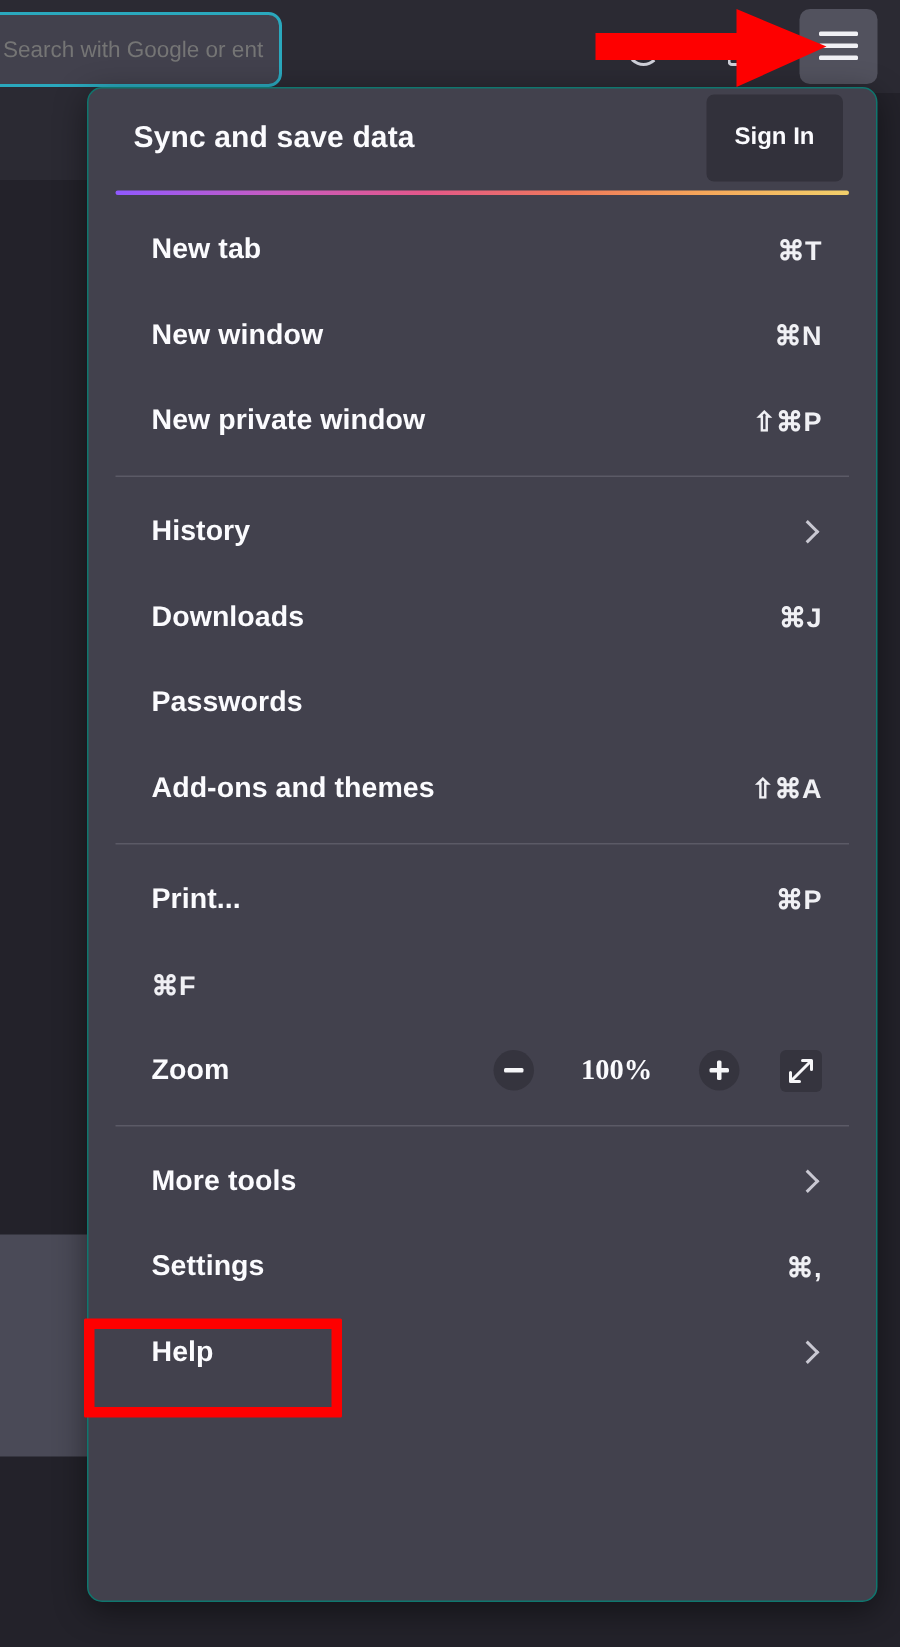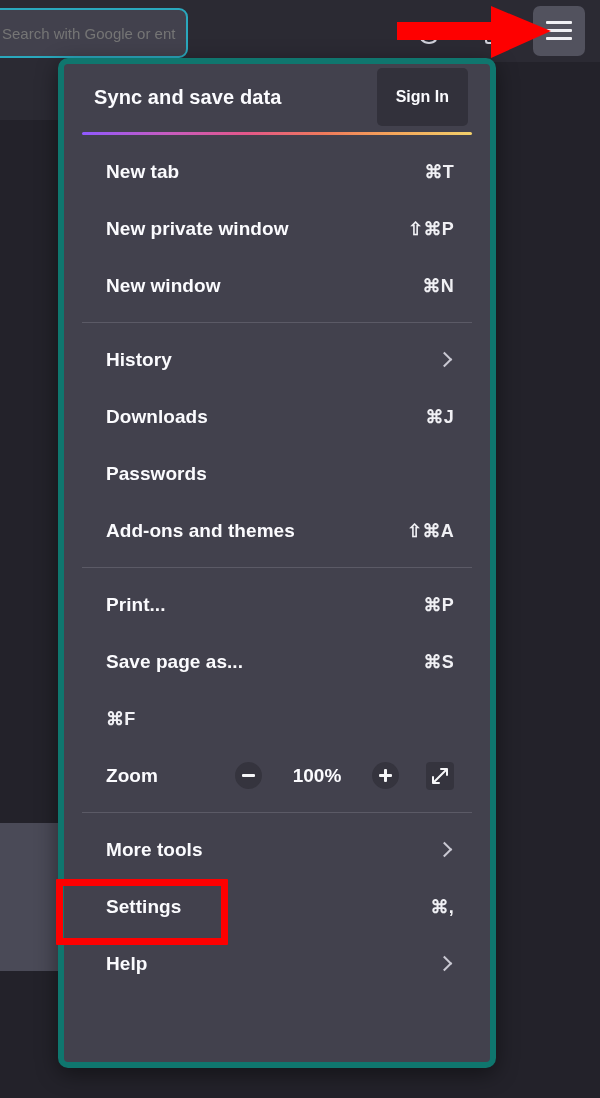--- a/index.html
+++ b/index.html
@@ -48,23 +48,23 @@
     position:absolute; left:-14px; top:62px; width:188px; height:58px;
     background:#2b2a33; border-radius:0 0 10px 10px;
   }
   .page-card-mid {
     position:absolute; left:-14px; top:823px; width:188px; height:148px;
     background:#4a4a57; border-radius:10px;
   }
 
   
   .panel {
-    position:absolute; left:58px; top:58px; width:438px; height:1010px;
+    position:absolute; left:58px; top:58px; width:527px; height:1010px;
     background:#42414d; border-radius:10px;
-    border:6px solid #0f766e;
+    border:1px solid #0f766e;
     box-shadow:0 6px 22px rgba(0,0,0,.45);
   }
   .panel-header {
     display:flex; align-items:center; justify-content:space-between;
     height:66px; padding:0 22px 0 30px;
   }
   .panel-header .title {
     font-size:20px; font-weight:bold; color:#fbfbfe; letter-spacing:.1px;
   }
   .signin-btn {
@@ -93,21 +93,21 @@
   }
   .chevron {
     width:11px; height:11px; border-top:2.4px solid #c9c8d2;
     border-right:2.4px solid #c9c8d2; transform:rotate(45deg);
     margin-right:4px;
   }
 
   
   .zoom-row { justify-content:space-between; }
   .zoom-controls {
-    display:flex; align-items:center; gap:27px; margin-left:auto;
+    display:flex; align-items:center; gap:27px; margin-left:auto;font-family:Liberation Serif, serif;
   }
   .circ-btn {
     width:27px; height:27px; border-radius:50%; background:#35343e;
     position:relative; cursor:pointer; border:none;
   }
   .circ-btn::before {
     content:""; position:absolute; left:7px; top:12.2px;
     width:13px; height:2.6px; background:#f6f6f8; border-radius:1px;
   }
   .circ-btn.plus::after {
@@ -160,27 +160,27 @@
       <button class="signin-btn">Sign In</button>
     </div>
     <div class="brand-gradient"></div>
 
     <div class="section">
       <div class="menu-item">
         <span class="label">New tab</span>
         <span class="shortcut">⌘T</span>
       </div>
       <div class="menu-item">
+        <span class="label">New window</span>
+        <span class="shortcut">⌘N</span>
+      </div>
+      <div class="menu-item">
         <span class="label">New private window</span>
         <span class="shortcut">⇧⌘P</span>
       </div>
-      <div class="menu-item">
-        <span class="label">New window</span>
-        <span class="shortcut">⌘N</span>
-      </div>
     </div>
     <div class="separator"></div>
 
     <div class="section">
       <div class="menu-item">
         <span class="label">History</span>
         <span class="chevron"></span>
       </div>
       <div class="menu-item">
         <span class="label">Downloads</span>
@@ -194,24 +194,20 @@
         <span class="label">Add-ons and themes</span>
         <span class="shortcut">⇧⌘A</span>
       </div>
     </div>
     <div class="separator"></div>
 
     <div class="section">
       <div class="menu-item">
         <span class="label">Print...</span>
         <span class="shortcut">⌘P</span>
-      </div>
-      <div class="menu-item">
-        <span class="label">Save page as...</span>
-        <span class="shortcut">⌘S</span>
       </div>
       <div class="menu-item">
         <span class="shortcut">⌘F</span>
       </div>
       <div class="menu-item zoom-row">
         <span class="label" style="flex:0 0 auto;">Zoom</span>
         <div class="zoom-controls">
           <button class="circ-btn minus"></button>
           <span class="zoom-value">100%</span>
           <button class="circ-btn plus"></button>

